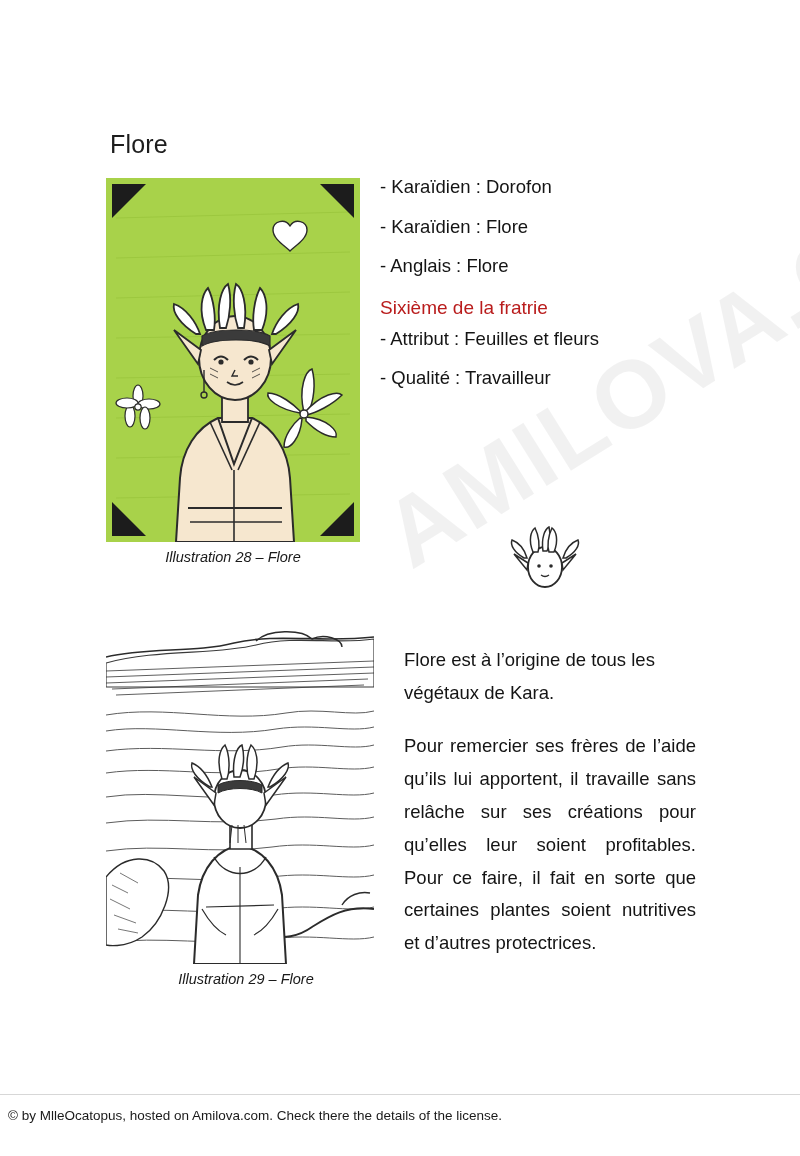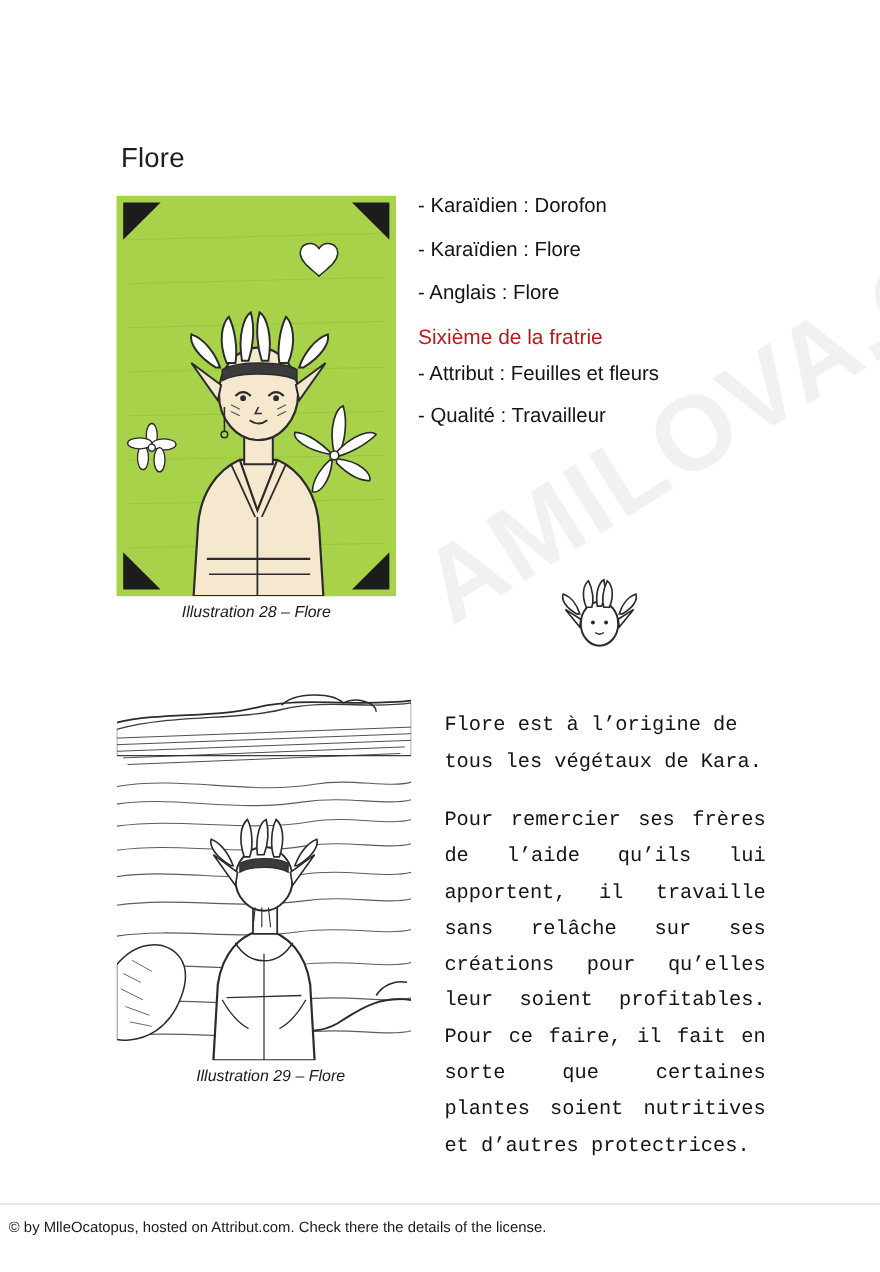--- a/index.html
+++ b/index.html
@@ -98,21 +98,20 @@
     width: 268px; height: 337px;
     background: #ffffff;
     overflow: hidden;
   }
 
   
   .body-text {
     position: absolute;
     left: 404px; top: 644px;
     width: 292px;
-    font-family: Liberation Mono, monospace;
   }
   .body-text p {
     margin: 0 0 20px 0;
     font-size: 18.5px;
     line-height: 1.78;
     text-align: justify;
     color: #141414;
   }
   .body-text p.first { text-align: left; }
 
@@ -347,15 +346,15 @@
     </div>
   </div>
   <div class="caption cap2">Illustration 29 – Flore</div>
 
   <div class="body-text">
     <p class="first">Flore est à l’origine de tous les végétaux de Kara.</p>
     <p>Pour remercier ses frères de l’aide qu’ils lui apportent, il travaille sans relâche sur ses créations pour qu’elles leur soient profitables. Pour ce faire, il fait en sorte que certaines plantes soient nutritives et d’autres protectrices.</p>
   </div>
 
   <div class="footer-rule"></div>
-  <div class="footer">© by MlleOcatopus, hosted on Attribut.com. Check there the details of the license.</div>
+  <div class="footer">© by MlleOcatopus, hosted on Amilova.com. Check there the details of the license.</div>
 
 </div>
 
 </body></html>

